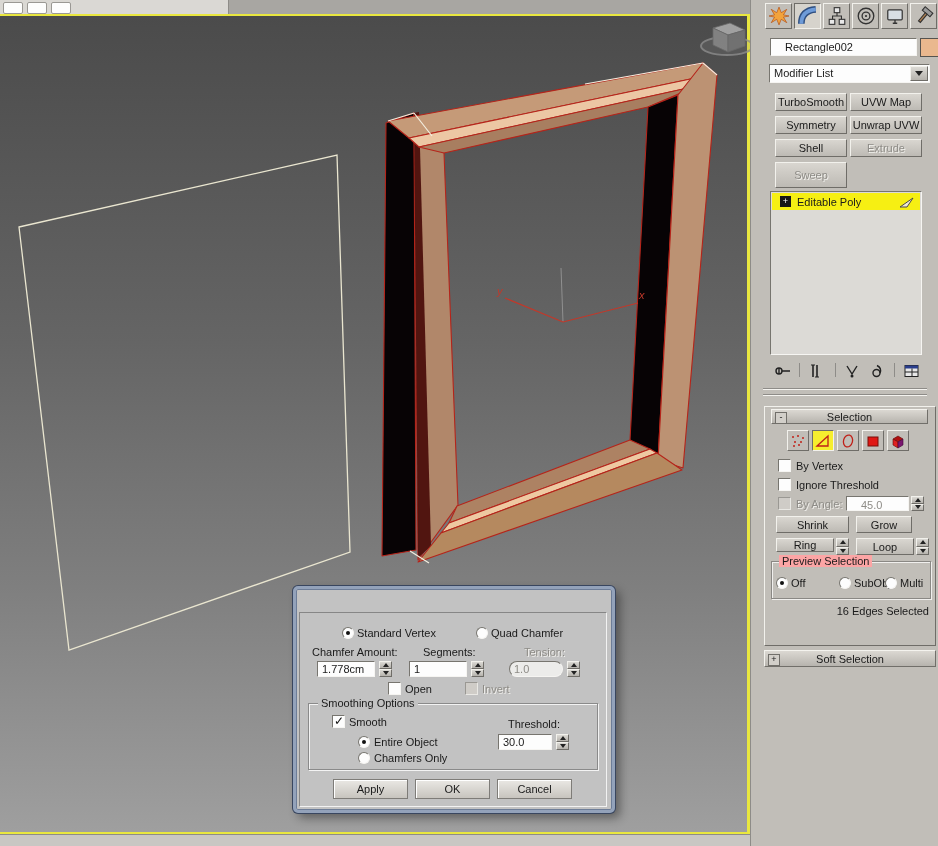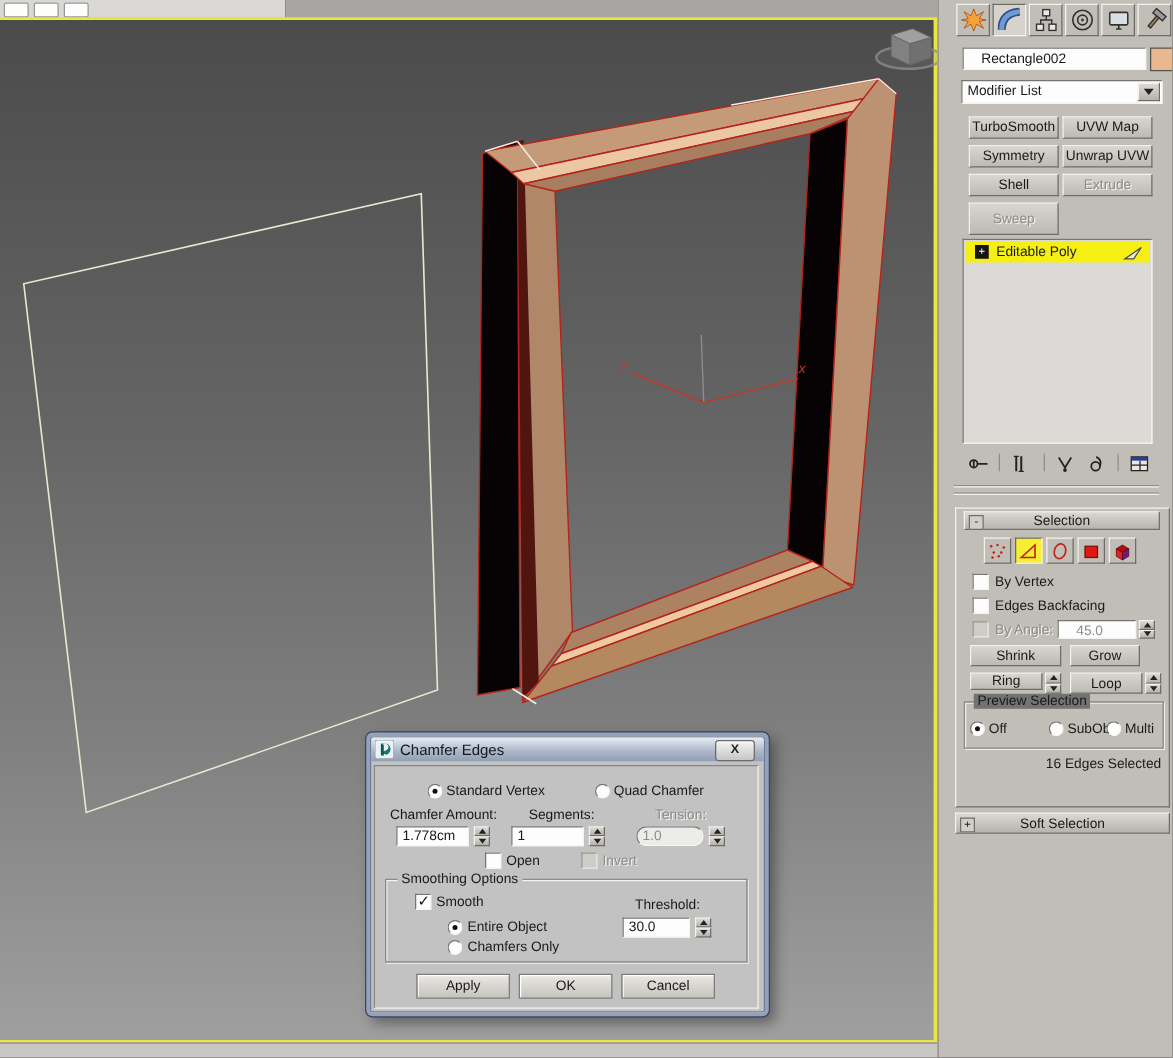--- a/index.html
+++ b/index.html
@@ -57,21 +57,21 @@
       border-color:#77756f #f6f5f2 #f6f5f2 #77756f;box-sizing:border-box;}
   .radio.sel::after{content:"";position:absolute;left:3px;top:3px;width:4px;height:4px;border-radius:50%;background:#111;}
   .lbl{position:absolute;white-space:nowrap;}
   .lbl.dis{color:#8e8c87;text-shadow:1px 1px 0 #f0efeb;}
   .spin{position:absolute;width:13px;box-sizing:border-box;display:flex;flex-direction:column;}
   .spin div{flex:1;background:linear-gradient(#dcdad5,#b5b2ac);border:1px solid;border-color:#f2f1ec #6f6d68 #6f6d68 #f2f1ec;
       display:flex;align-items:center;justify-content:center;}
   .tri-up{width:0;height:0;border-left:3px solid transparent;border-right:3px solid transparent;border-bottom:4px solid #222;}
   .tri-dn{width:0;height:0;border-left:3px solid transparent;border-right:3px solid transparent;border-top:4px solid #222;}
   .gbox{position:absolute;border:1px solid #8a8884;box-shadow:1px 1px 0 rgba(255,255,255,.75), inset 1px 1px 0 rgba(255,255,255,.75);}
-  .gbox-label{position:absolute;padding:0 3px;background:#737373;}
+  .gbox-label{position:absolute;padding:0 3px;background:#fca5a5;}
 
   
   .dialog{left:293px;top:586px;width:322px;height:227px;box-sizing:border-box;background:#c2c2c2;
     border:3px solid #93a2ba;border-radius:5px;z-index:10;
     box-shadow:0 0 0 1px #39465f, inset 0 0 0 1px #6d7d98, 5px 5px 10px rgba(25,25,25,.45);}
   .titlebar{position:absolute;left:1px;right:1px;top:1px;height:19px;border-radius:2px 2px 0 0;
     background:linear-gradient(#e7ecf3,#aab5c7 60%,#92a0b5);display:flex;align-items:center;}
   .title-text{margin-left:5px;font-size:12px;color:#14181f;}
   .closebtn{position:absolute;right:7px;top:2px;width:30px;height:15px;border:1px solid #6d6d6d;border-radius:3px;
     background:linear-gradient(#f4f4f4,#c6c6c6);box-shadow:inset 0 1px 0 #fff;
@@ -286,21 +286,21 @@
         <polygon points="3,6 8,3 13,6 8,9" fill="#b01010" stroke="#600808" stroke-width="0.6"></polygon>
         <polygon points="3,6 8,9 8,15 3,12" fill="#e02020" stroke="#600808" stroke-width="0.6"></polygon>
         <polygon points="8,9 13,6 13,12 8,15" fill="#7a1670" stroke="#400838" stroke-width="0.6"></polygon>
       </svg>
     </div>
 
     <div class="cb" style="left:27px;top:459px"></div>
     <span class="lbl" style="left:45px;top:460px">By Vertex</span>
 
     <div class="cb" style="left:27px;top:478px"></div>
-    <span class="lbl" style="left:45px;top:479px">Edges Backfacing</span>
+    <span class="lbl" style="left:45px;top:479px">Ignore Threshold</span>
 
     <div class="cb disabled" style="left:27px;top:497px"></div>
     <span class="lbl dis" style="left:45px;top:498px">By Angle:</span>
     <div class="abs field" style="left:95px;top:496px;width:63px;height:15px;color:#8e8c87">45.0</div>
     <div class="spin" style="left:160px;top:496px;height:15px">
       <div>
           <span class="tri-up"></span>
         </div>
       <div>
           <span class="tri-dn"></span>
@@ -340,29 +340,20 @@
 
     <div class="abs" style="left:40px;top:605px;width:138px;text-align:right">16 Edges Selected</div>
 
     <div class="rhead" style="left:13px;top:650px;width:172px;height:17px">
       <span class="pm" style="top:3px">+</span>
       <span style="position:relative;top:1px">Soft Selection</span>
     </div>
   </div>
 
   <div class="abs dialog">
-    <div class="titlebar">
-      <svg width="15" height="15" viewBox="0 0 16 16" style="margin-left:3px">
-        <rect width="16" height="16" rx="2" fill="#eef1f3" stroke="#8a97a8" stroke-width="0.8"></rect>
-        <path d="M5 3 C11 2 13 6 10.5 8 C8.5 9.6 6.5 9 6.5 11.5 L10 12.5 C14 11 14.5 5.5 10.5 3.2 Z" fill="#177a6e"></path>
-        <path d="M5 3 L5 13 L7.5 13.5 L7.5 4" fill="#0f5b52"></path>
-      </svg>
-      <span class="title-text">Chamfer Edges</span>
-      <div class="closebtn">X</div>
-    </div>
 
     <div class="sunken-panel"></div>
 
     <div class="radio sel" style="left:46px;top:38px"></div>
     <span class="lbl" style="left:61px;top:38px">Standard Vertex</span>
     <div class="radio" style="left:180px;top:38px"></div>
     <span class="lbl" style="left:195px;top:38px">Quad Chamfer</span>
 
     <span class="lbl" style="left:16px;top:57px">Chamfer Amount:</span>
     <span class="lbl" style="left:127px;top:57px">Segments:</span>

